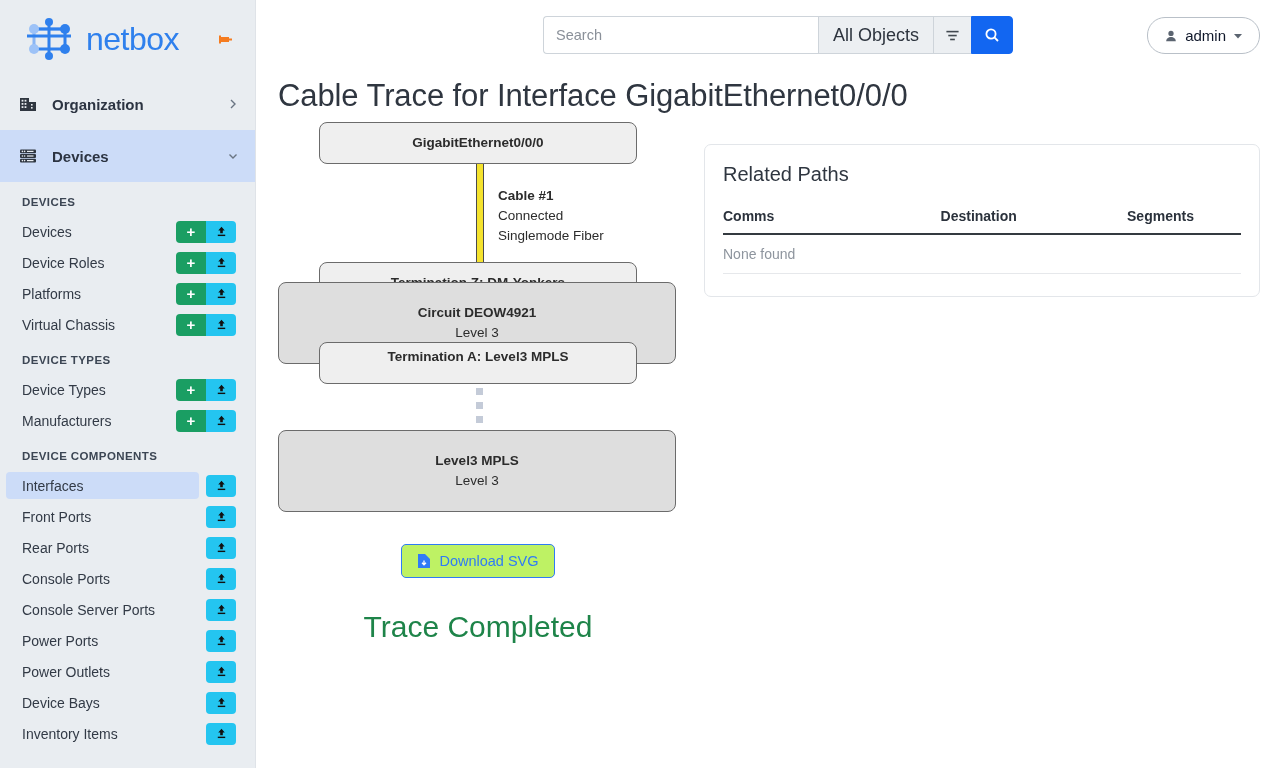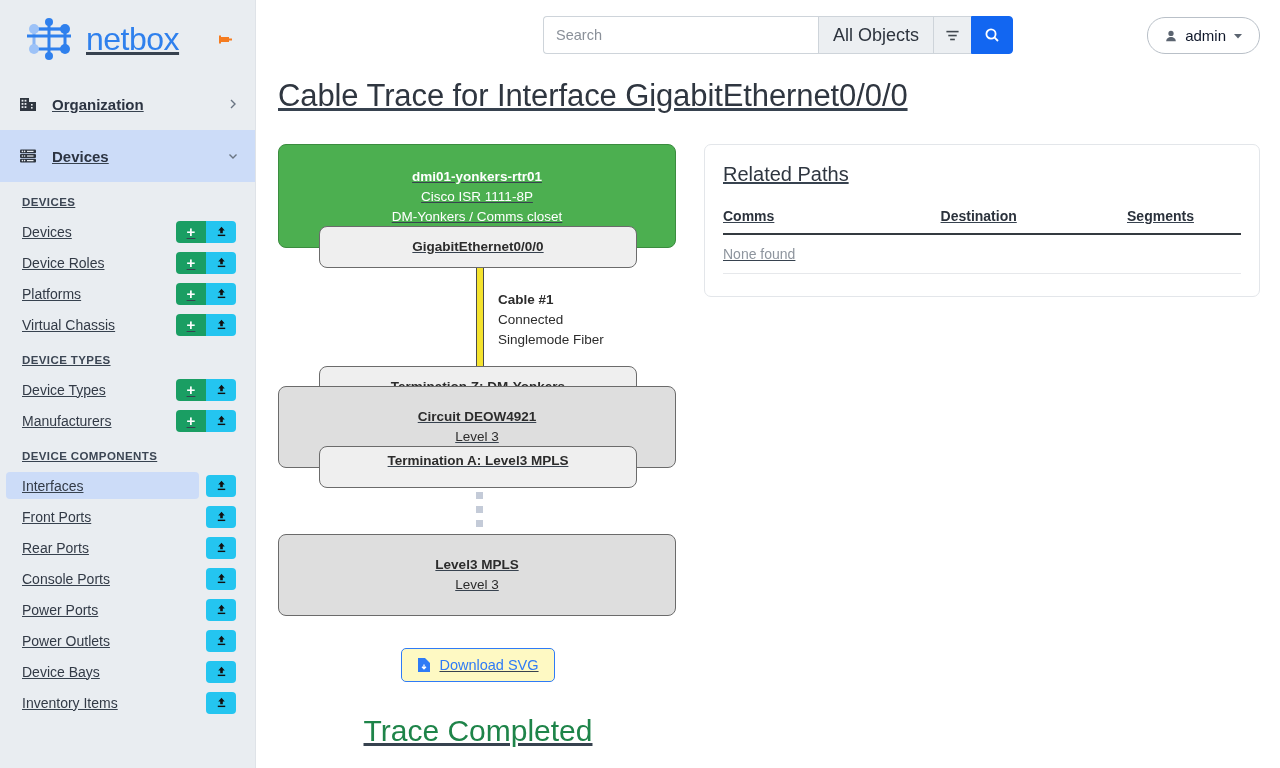--- a/index.html
+++ b/index.html
@@ -4,21 +4,21 @@
 <style>
   * { box-sizing: border-box; }
   html, body {
     margin: 0; padding: 0;
     width: 1280px; height: 768px;
     overflow: hidden;
     font-family: "Liberation Sans", sans-serif;
     background: #ffffff;
     color: #37424f;
   }
-  .app { display: flex; width: 1280px; height: 659px; text-decoration: underline; }
+  .app { display: flex; width: 1280px; height: 659px; }
 
   
   .sidebar {
     width: 256px; min-width: 256px; height: 768px;
     background: #e9edf1;
     border-right: 1px solid #dfe3e8;
     overflow: hidden;
     position: relative;
   }
   .brand {
@@ -211,21 +211,21 @@
     position: absolute; left: 198px; top: 4px;
     width: 7px; height: 38px;
     background-image: repeating-linear-gradient(
       to bottom, #c4cbd8 0px, #c4cbd8 7px, transparent 7px, transparent 14px);
   }
 
   .dl-wrap { display: flex; justify-content: center; margin-top: 32px; }
   .dl-btn {
     display: inline-flex; align-items: center; gap: 8px;
     border: 1px solid #2f7bf6; border-radius: 5px;
-    color: #2f7bf6; background: #fef9c3;
+    color: #2f7bf6; background: #bef264;
     font-size: 14.5px; padding: 8px 15px;
     cursor: pointer;
   }
   .trace-done {
     text-align: center;
     color: #1e8449;
     font-size: 30px; font-weight: 400;
     margin-top: 32px;
   }
 
@@ -457,20 +457,31 @@
           <span class="btn-group">
             <span class="mini-btn mini-imp solo">
               <svg width="13" height="13" viewBox="0 0 14 14">
                 <path d="M7 2 L10.5 6 L8.4 6 L8.4 9 L5.6 9 L5.6 6 L3.5 6 Z" fill="#111"></path>
                 <rect x="3" y="10.4" width="8" height="1.5" fill="#111"></rect>
               </svg>
             </span>
           </span>
         </div>
         <div class="nav-item">
+          <span class="ilabel">Console Server Ports</span>
+          <span class="btn-group">
+            <span class="mini-btn mini-imp solo">
+              <svg width="13" height="13" viewBox="0 0 14 14">
+                <path d="M7 2 L10.5 6 L8.4 6 L8.4 9 L5.6 9 L5.6 6 L3.5 6 Z" fill="#111"></path>
+                <rect x="3" y="10.4" width="8" height="1.5" fill="#111"></rect>
+              </svg>
+            </span>
+          </span>
+        </div>
+        <div class="nav-item">
           <span class="ilabel">Power Ports</span>
           <span class="btn-group">
             <span class="mini-btn mini-imp solo">
               <svg width="13" height="13" viewBox="0 0 14 14">
                 <path d="M7 2 L10.5 6 L8.4 6 L8.4 9 L5.6 9 L5.6 6 L3.5 6 Z" fill="#111"></path>
                 <rect x="3" y="10.4" width="8" height="1.5" fill="#111"></rect>
               </svg>
             </span>
           </span>
         </div>
@@ -545,25 +556,20 @@
       </div>
     </div>
 
     <div class="page-title">Cable Trace for Interface GigabitEthernet0/0/0</div>
 
     <div class="content-row">
 
       <div class="trace-col">
         <div class="trace">
 
-          <div class="node node-device">
-            <div class="n-title">dmi01-yonkers-rtr01</div>
-            <div class="n-sub">Cisco ISR 1111-8P</div>
-            <div class="n-sub">DM-Yonkers / Comms closet</div>
-          </div>
 
           <div class="node node-term overlap-up">
             <span class="n-title">GigabitEthernet0/0/0</span>
           </div>
 
           <div class="cable-seg">
             <div class="cable-line"></div>
             <div class="cable-label">
               <div class="cl-title">Cable #1</div>
               <div>Connected</div>

